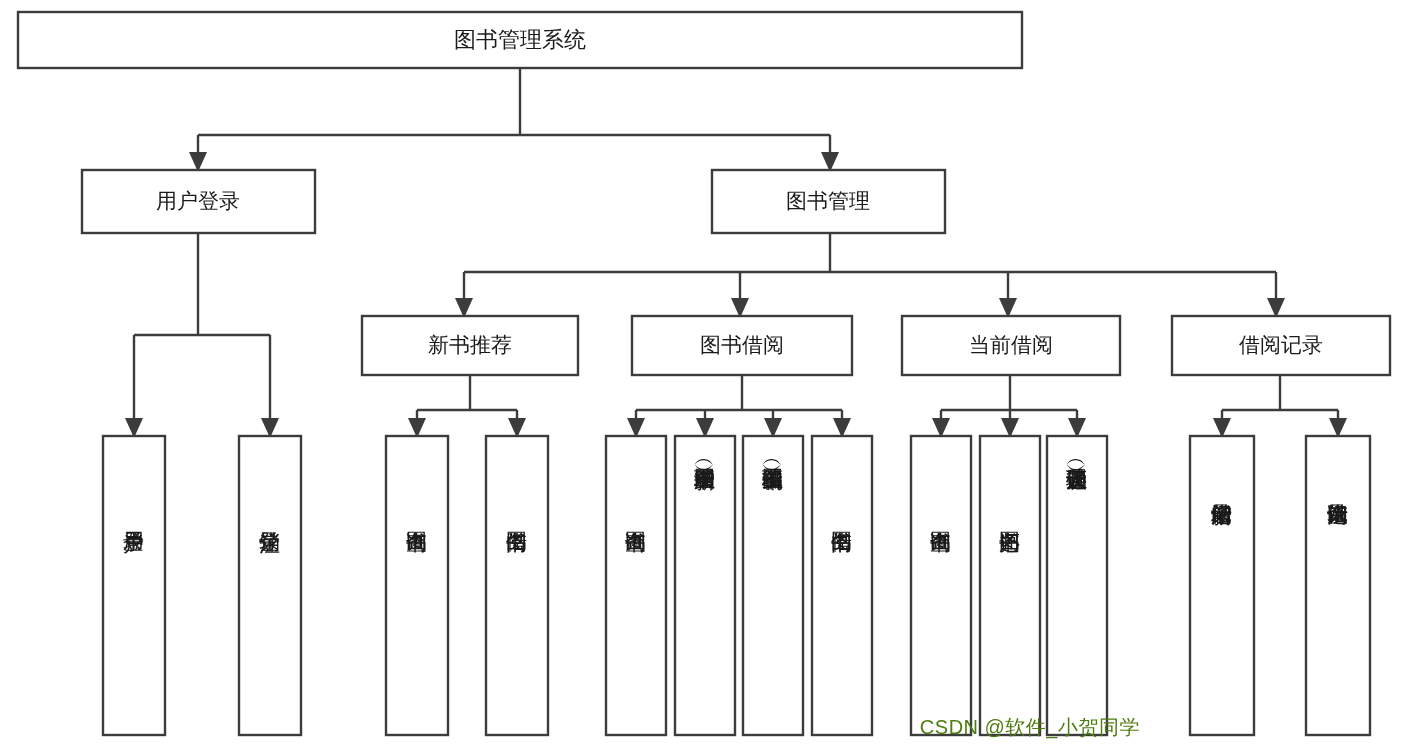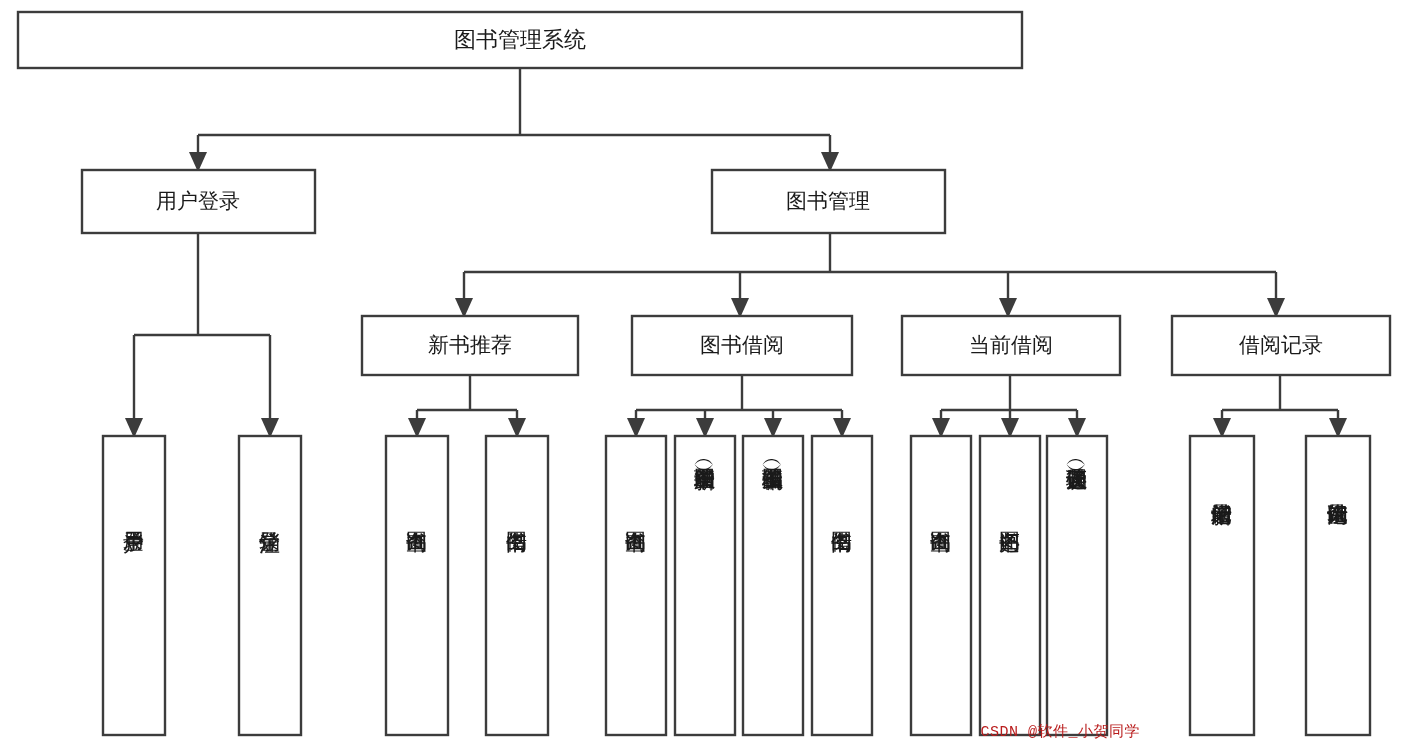--- a/index.html
+++ b/index.html
@@ -56,23 +56,23 @@
     stroke-linecap: butt;
   }
   .arrow-head {
     fill: #3c3c3c;
     stroke: none;
   }
   .watermark {
     position: absolute;
     right: 8px;
     bottom: 6px;
-    font-family: Liberation Mono, monospace;
-    font-size: 15px;
-    color: #b91c1c;
+    font-family: Liberation Sans, sans-serif;
+    font-size: 20px;
+    color: #4d7c0f;
     letter-spacing: 0.5px;
     white-space: nowrap;
     user-select: none;
   }
 </style>
 </head>
 <body>
 
 <div id="diagram-root">
 

